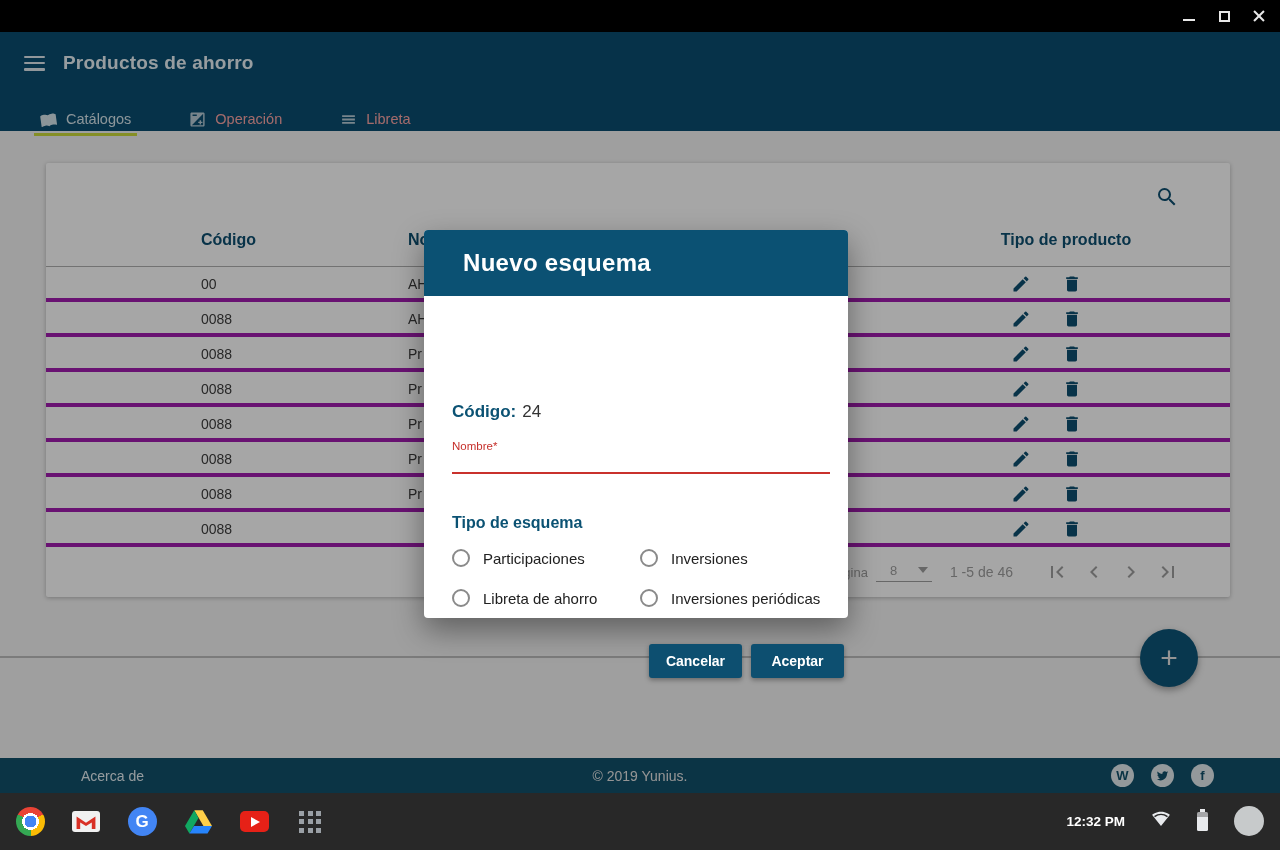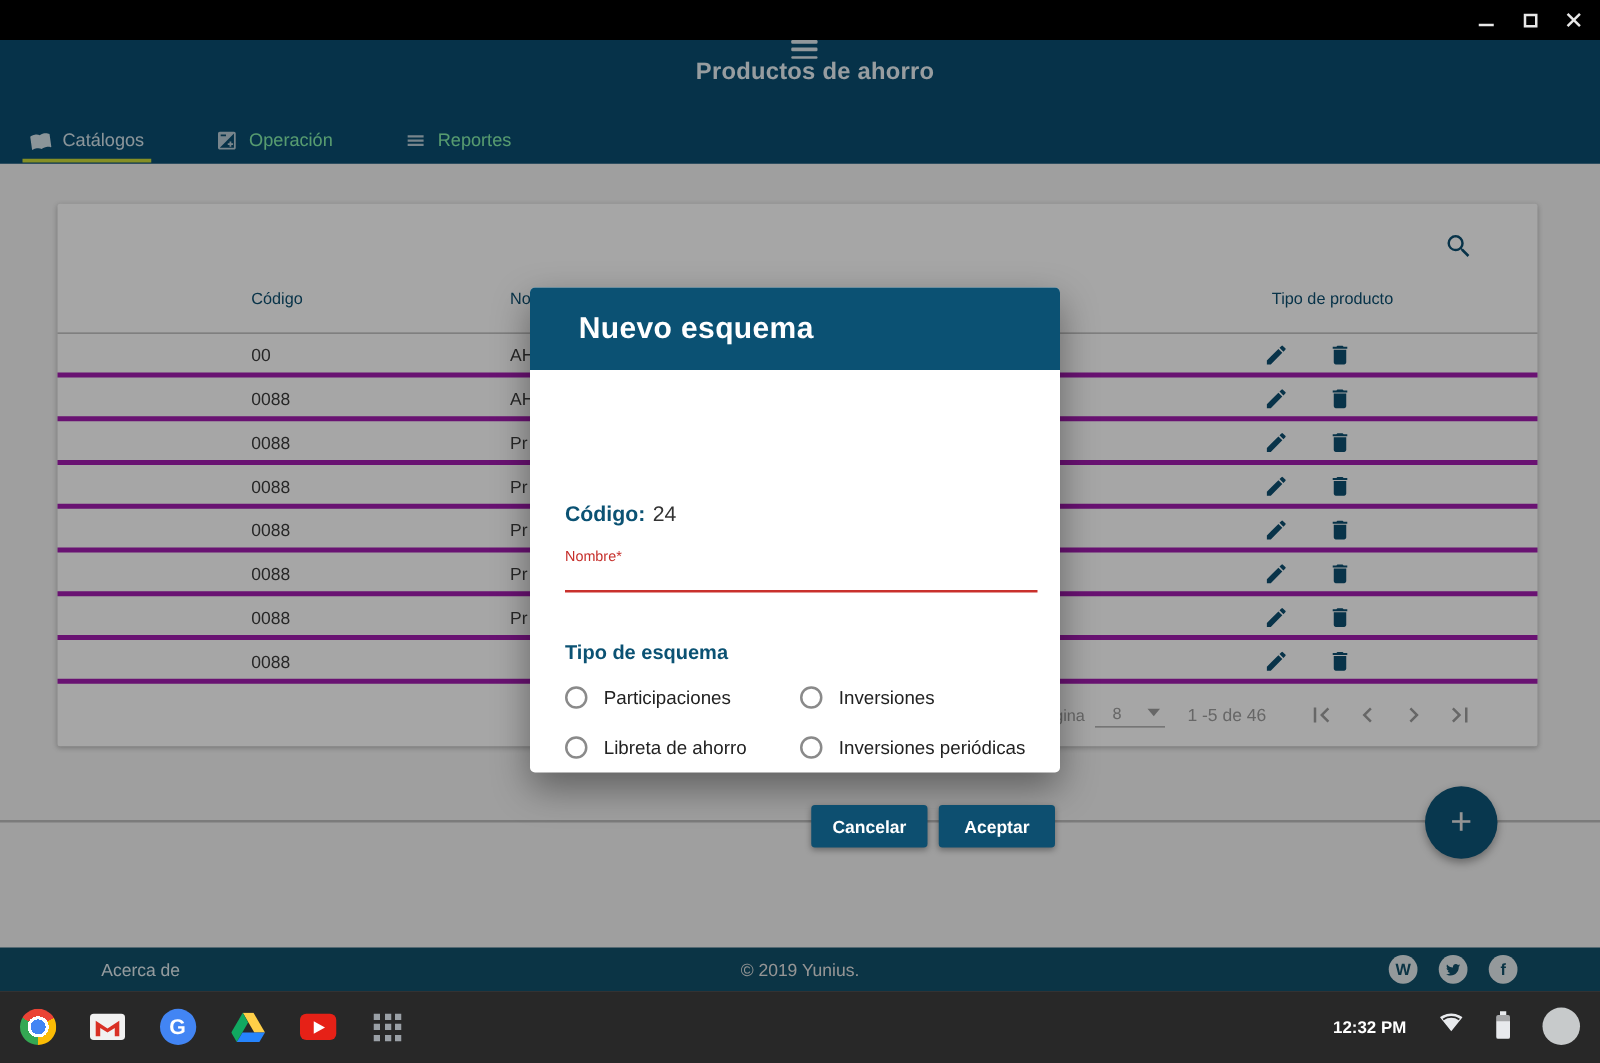--- a/index.html
+++ b/index.html
@@ -13,38 +13,38 @@
   .ic-min { width:12px; height:2px; background:#e8e8e8; margin-top:8px; }
   .ic-max { width:11px; height:11px; border:2px solid #e8e8e8; }
   .ic-close { position:relative; width:12px; height:12px; }
   .ic-close::before,.ic-close::after { content:""; position:absolute; left:5px; top:-1px; width:2px; height:14px; background:#e8e8e8; }
   .ic-close::before { transform:rotate(45deg); } .ic-close::after { transform:rotate(-45deg); }
 
   
   .page { position:absolute; top:32px; left:0; width:1280px; height:761px; background:#f4f4f4; overflow:hidden; }
 
   .appbar { position:absolute; top:0; left:0; width:100%; height:99px; background:#0a4e71; }
-  .appbar-row1 { height:62px; display:flex; align-items:center; padding-left:24px;flex-direction:column; }
+  .appbar-row1 { height:62px; display:flex; align-items:center; padding-left:24px; }
   .hamburger { width:21px; height:15px; display:flex; flex-direction:column; justify-content:space-between; background:none; border:none; cursor:pointer; margin-right:18px; }
   .hamburger span { display:block; height:2.5px; background:#dfe9ee; border-radius:1px; }
   .app-title { color:#e9f2f6; font-size:19px; font-weight:bold; letter-spacing:.2px; }
-  .tabs { height:37px; display:flex; align-items:center; padding-left:24px; }
-  .tab { position:relative; height:24px; display:flex; align-items:center; gap:9px; color:#86efac; font-size:14.5px; background:none; border:none; cursor:pointer; margin-right:58px; }
+  .tabs { height:37px; display:flex; align-items:flex-end; padding-left:40px; }
+  .tab { position:relative; height:24px; display:flex; align-items:center; gap:9px; color:#fca5a5; font-size:14.5px; background:none; border:none; cursor:pointer; margin-right:58px; }
   .tab svg { fill:#b9cdd8; }
   .tab.active { color:#d6e5ec; }
   .tab.active svg { fill:#d6e5ec; }
   .tab.active::after { content:""; position:absolute; left:-6px; right:-6px; top:26px; height:3px; background:#cddc39; }
 
   
   .card { position:absolute; left:46px; top:131px; width:1184px; height:434px; background:#fff; border-radius:2px; box-shadow:0 1px 4px rgba(0,0,0,.25); }
   .card-toolbar { position:relative; height:62px; }
   .search-btn { position:absolute; right:50px; top:22px; width:26px; height:26px; background:none; border:none; cursor:pointer; }
   .search-btn svg { fill:#0d4f70; }
   .thead { position:relative; height:42px; border-bottom:1px solid #b0b0b0; }
-  .thead span { position:absolute; top:6px; font-size:13px; font-weight:normal; color:#0d4f70; }
+  .thead span { position:absolute; top:6px; font-size:16px; font-weight:bold; color:#0d4f70; }
   .h-codigo { left:155px; } .h-nombre { left:362px; }
   .h-tipo { left:920px; width:200px; text-align:center; }
   .trow { position:relative; height:35px; border-bottom:4px solid #a21caf; }
   .trow span.cell { position:absolute; top:0; line-height:35px; font-size:14px; color:#3c3c3c; }
   .c-codigo { left:155px; } .c-nombre { left:362px; }
   .c-actions { position:absolute; left:900px; top:0; width:200px; height:35px; display:flex; align-items:center; justify-content:center; gap:30px; }
   .icon-btn { width:21px; height:21px; background:none; border:none; cursor:pointer; padding:0; }
   .icon-btn svg { fill:#0d4f70; width:20px; height:20px; }
 
   .paginator { position:absolute; left:0; bottom:0; width:100%; height:50px; display:flex; align-items:center; justify-content:flex-end; padding-right:50px; color:#9e9e9e; }
@@ -147,21 +147,21 @@
         <button class="tab">
           <svg width="17" height="17" viewBox="0 0 24 24">
               <path d="M15 17v2h2v-2h2v-2h-2v-2h-2v2h-2v2h2zm5-15H4c-1.1 0-2 .9-2 2v16c0 1.1.9 2 2 2h16c1.1 0 2-.9 2-2V4c0-1.1-.9-2-2-2zM5 5h6v2H5V5zm15 15H4L20 4v16z"></path>
             </svg>
           <span>Operación</span>
         </button>
         <button class="tab">
           <svg width="17" height="17" viewBox="0 0 24 24">
               <path d="M3 6h18v2.5H3zM3 10.75h18v2.5H3zM3 15.5h18V18H3z"></path>
             </svg>
-          <span>Reportes</span>
+          <span>Libreta</span>
         </button>
       </nav>
     </header>
 
     <section class="card">
       <div class="card-toolbar">
         <button class="search-btn">
           <svg width="24" height="24" viewBox="0 0 24 24">
               <path d="M15.5 14h-.79l-.28-.27A6.471 6.471 0 0 0 16 9.5 6.5 6.5 0 1 0 9.5 16c1.61 0 3.09-.59 4.23-1.57l.27.28v.79l5 5L20.49 19l-5-5zm-6 0C7.01 14 5 11.99 5 9.5S7.01 5 9.5 5 14 7.01 14 9.5 11.99 14 9.5 14z"></path>
             </svg>

